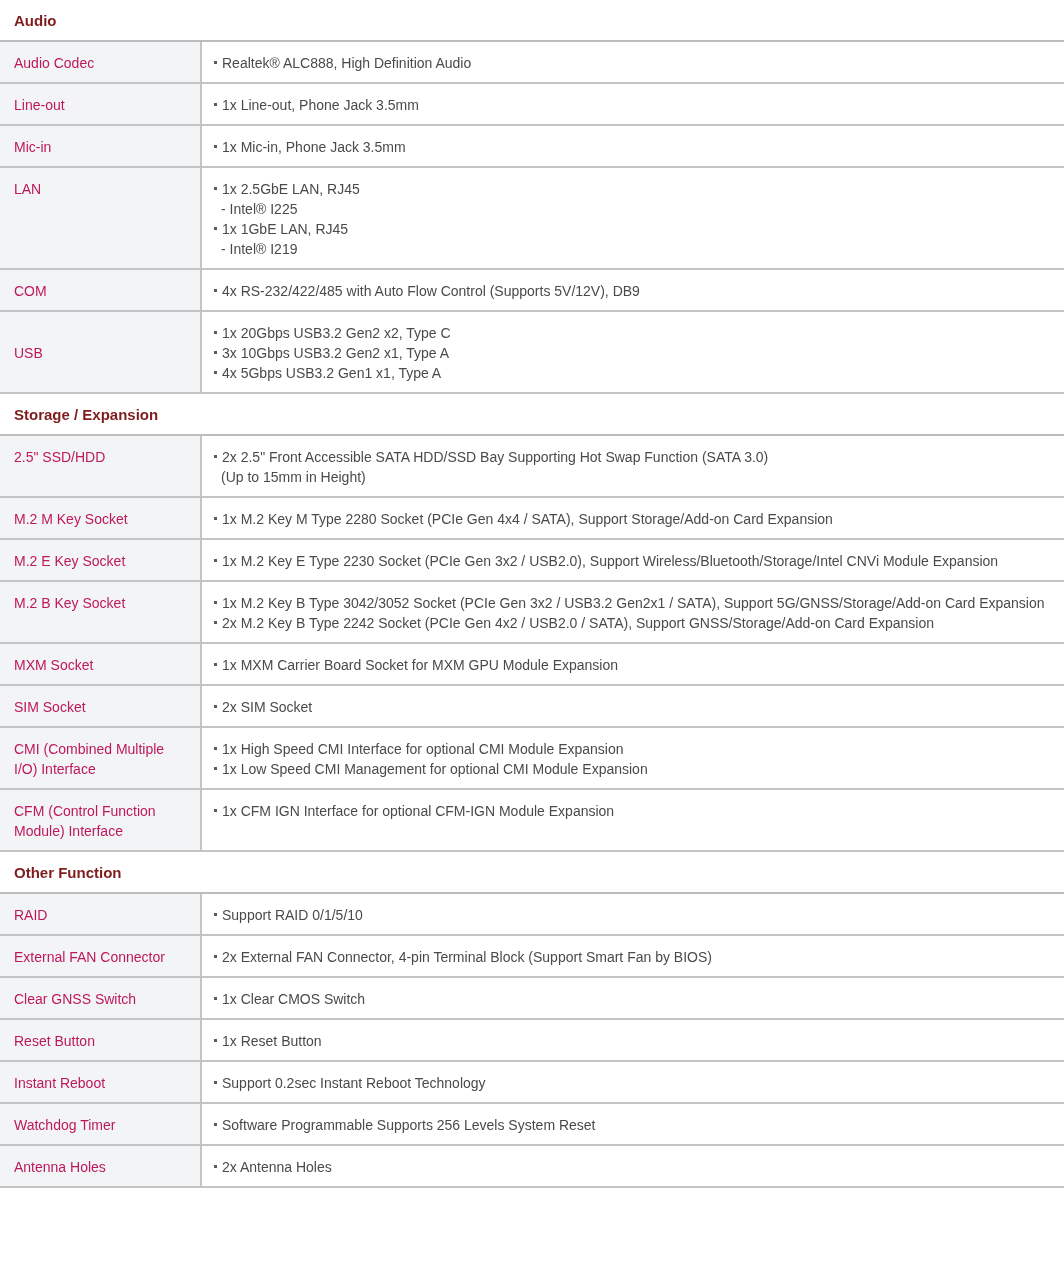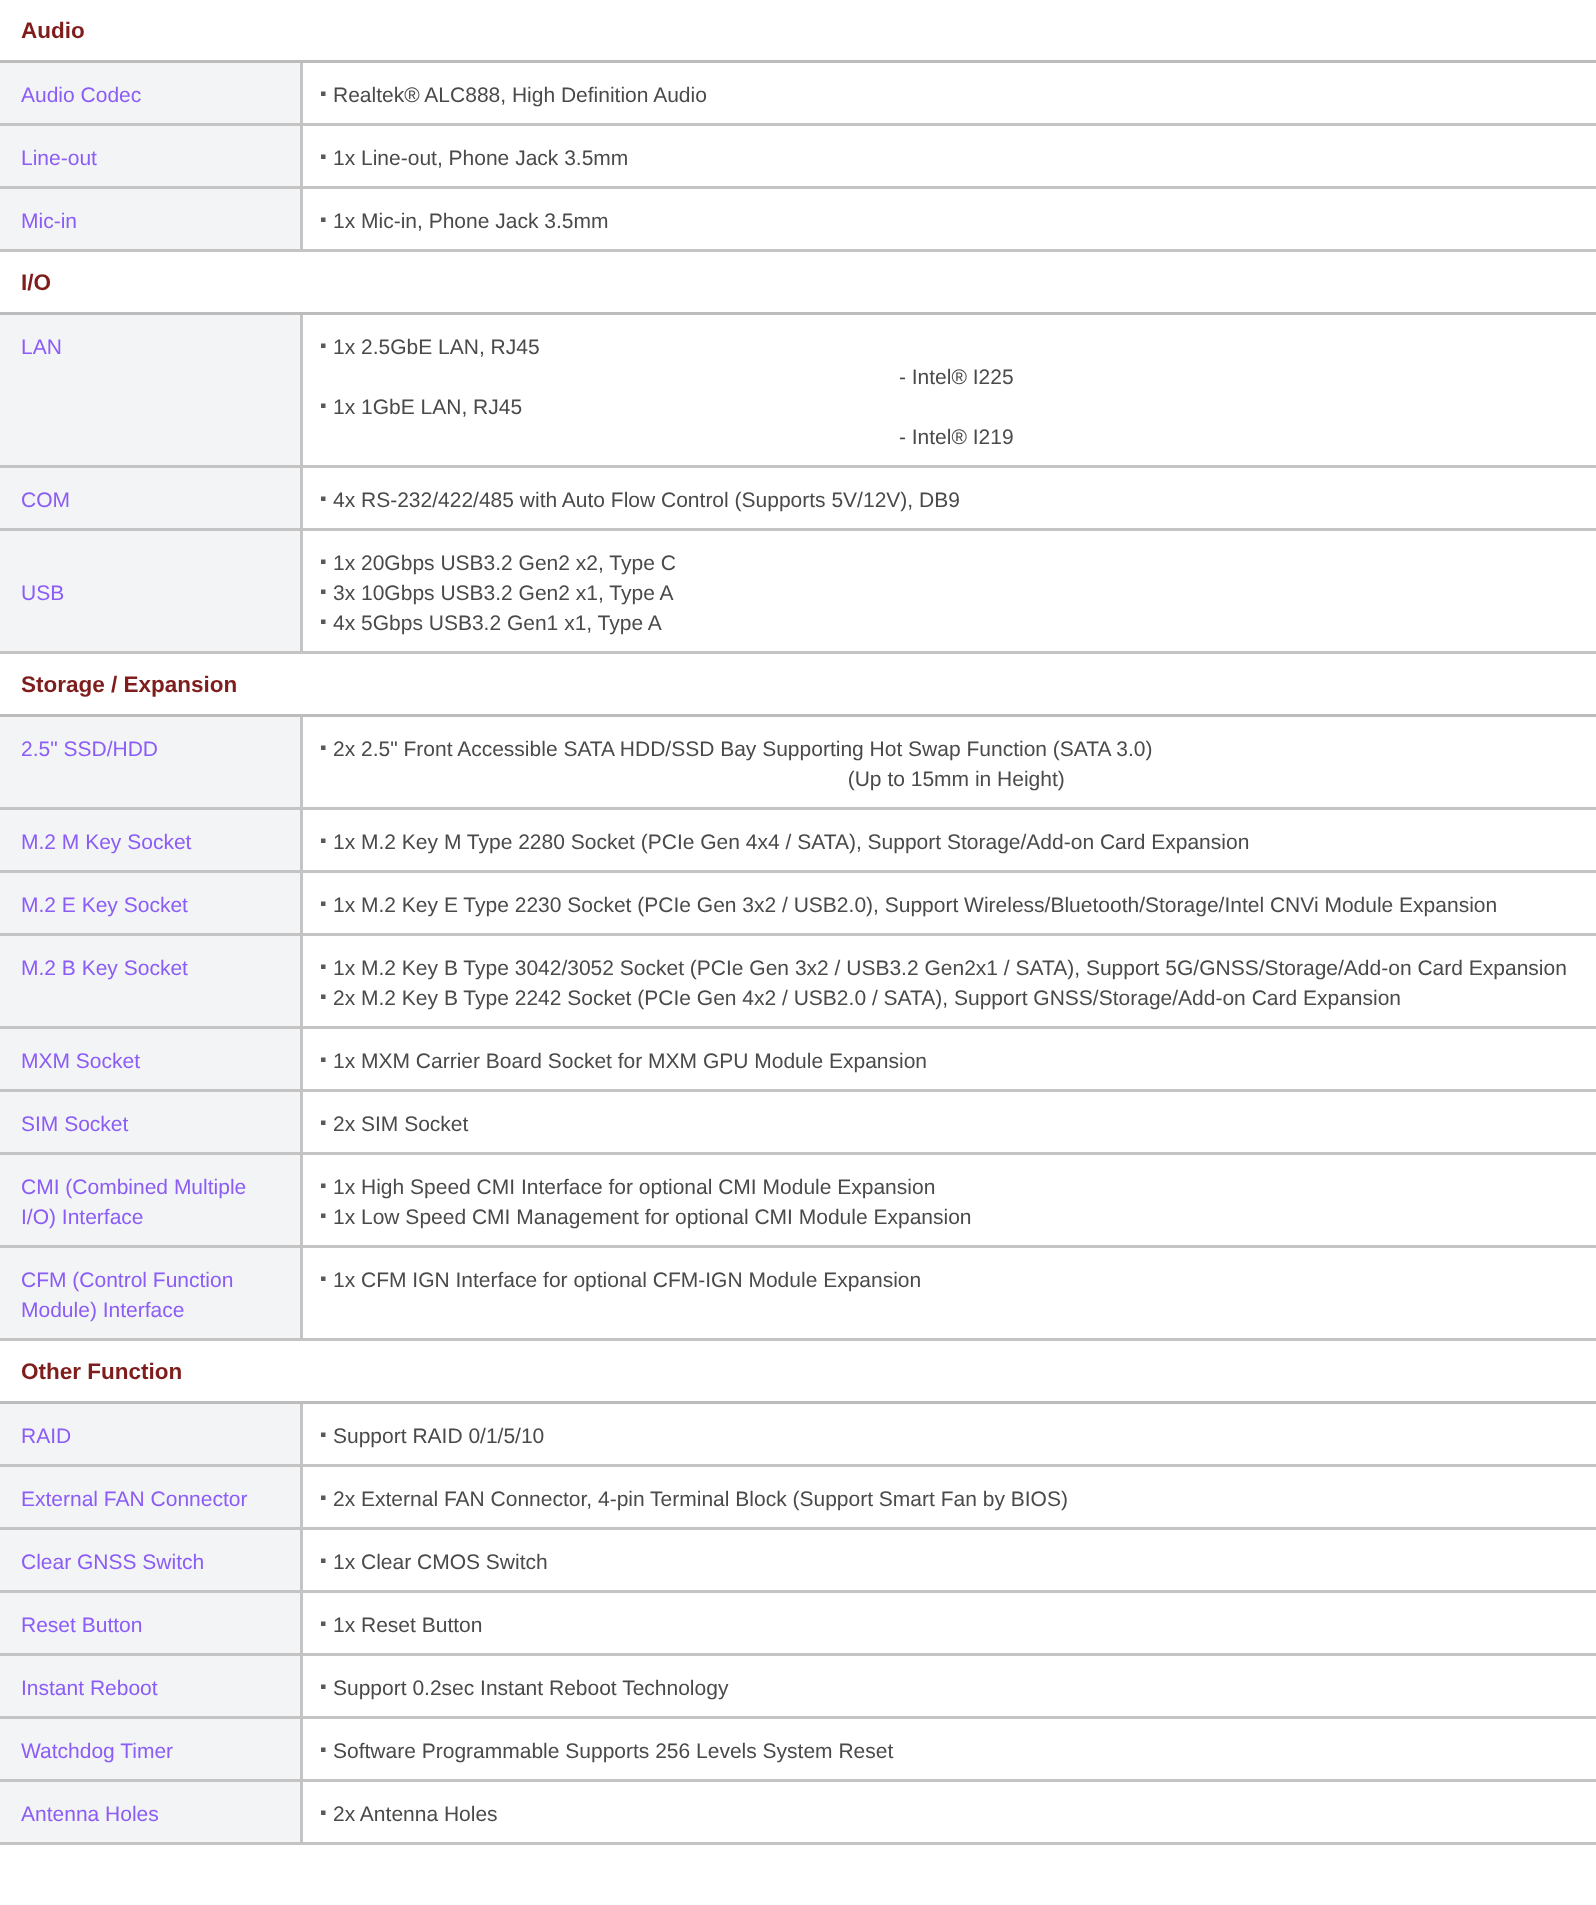--- a/index.html
+++ b/index.html
@@ -29,37 +29,37 @@
     }
     .spec-row td {
       border-bottom: 2px solid #c4c4c4;
       vertical-align: top;
       padding: 11px 10px 9px 14px;
       line-height: 20px;
     }
     .spec-row td.label {
       background: #f3f4f6;
       border-right: 2px solid #c4c4c4;
-      color: #8b5cf6;
+      color: #be185d;
     }
     .spec-row td.label.vcenter { vertical-align: middle; }
     .spec-row td.value {
       padding-left: 12px;
       background: #ffffff;
       color: #4a4a4a;
     }
     .line { display: block; white-space: nowrap; }
     .bullet {
       display: inline-block;
       width: 3px; height: 3px;
       background: #5a5a5a;
       margin: 0 5px 4px 0;
       vertical-align: middle;
     }
-    .indent { padding-left: 7px; text-align: center; }
+    .indent { padding-left: 7px; }
   </style>
 </head>
 <body>
 
 <table class="spec-table">
   <colgroup>
       <col class="label-col">
       <col>
     </colgroup>
   <tbody id="spec-body">
@@ -77,23 +77,20 @@
         <td class="value">
           <span class="line"><span class="bullet"></span><span>1x Line-out, Phone Jack 3.5mm</span></span>
         </td>
       </tr>
       <tr class="spec-row">
         <td class="label">Mic-in</td>
         <td class="value">
           <span class="line"><span class="bullet"></span><span>1x Mic-in, Phone Jack 3.5mm</span></span>
         </td>
       </tr>
-      <tr class="section-row">
-        <td colspan="2">I/O</td>
-      </tr>
       <tr class="spec-row">
         <td class="label">LAN</td>
         <td class="value">
           <span class="line"><span class="bullet"></span><span>1x 2.5GbE LAN, RJ45</span></span>
           <span class="line indent"><span>- Intel® I225</span></span>
           <span class="line"><span class="bullet"></span><span>1x 1GbE LAN, RJ45</span></span>
           <span class="line indent"><span>- Intel® I219</span></span>
         </td>
       </tr>
       <tr class="spec-row">

